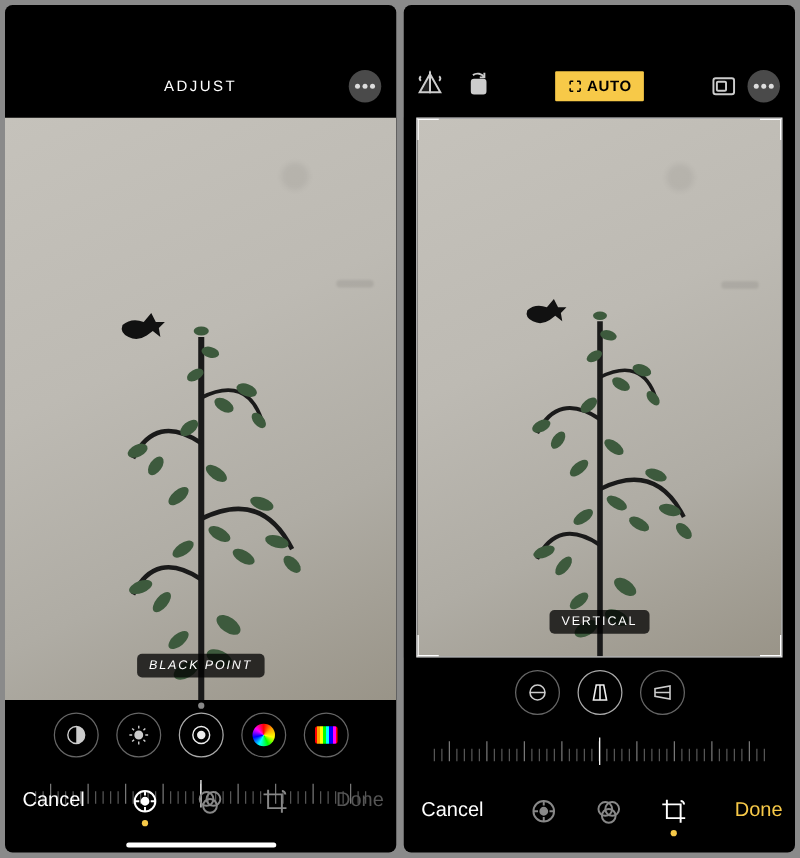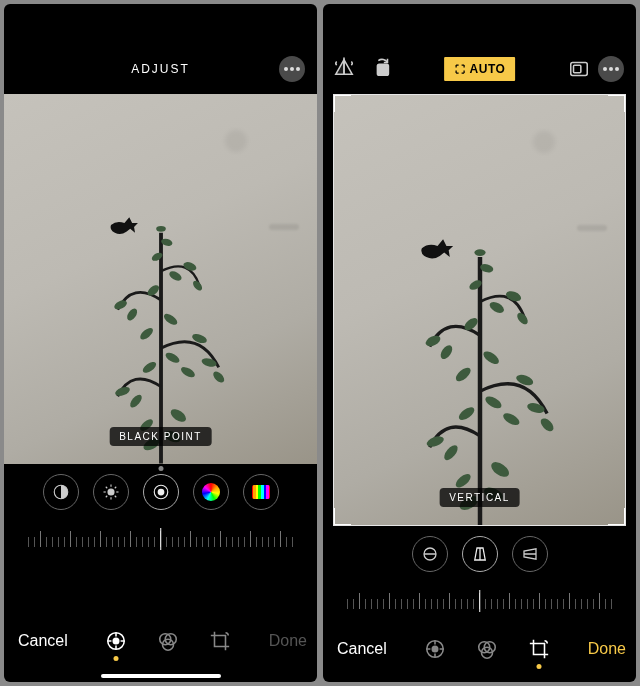--- a/index.html
+++ b/index.html
@@ -77,21 +77,21 @@
     display: flex;
     align-items: center;
     gap: 4px;
     letter-spacing: 0.5px;
   }
   .canvas-wrap {
     width: 100%;
     position: relative;
     background: #000;
   }
-  .canvas-wrap.left { height: 370px; }
+  .canvas-wrap.left { height: 466px; font-style: italic; }
   .canvas-wrap.right { height: 432px; padding: 0 10px; }
   .photo {
     width: 100%;
     height: 100%;
     position: relative;
     overflow: hidden;
   }
   .photo.crop {
     border: 1px solid rgba(255,255,255,0.9);
   }

